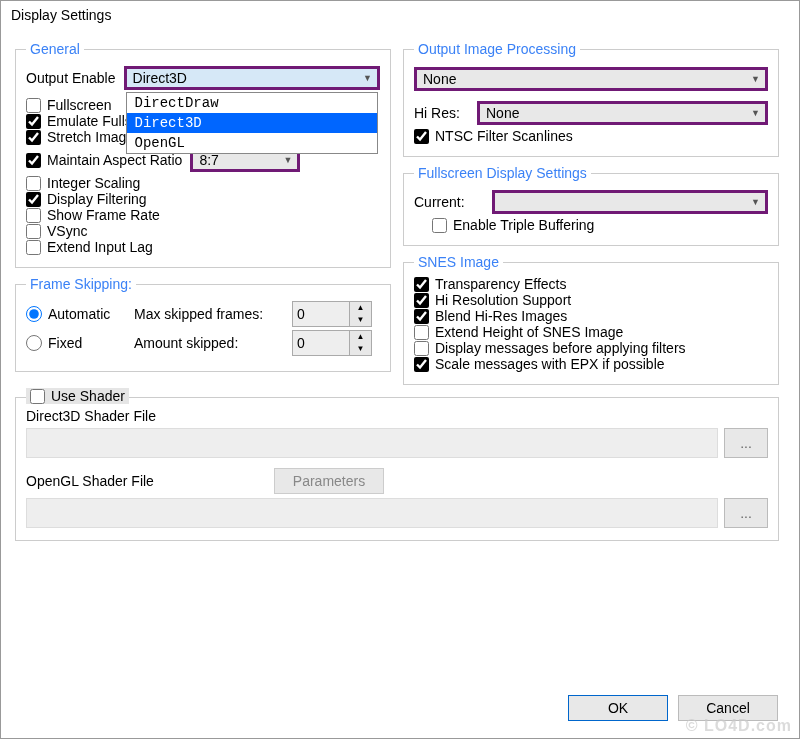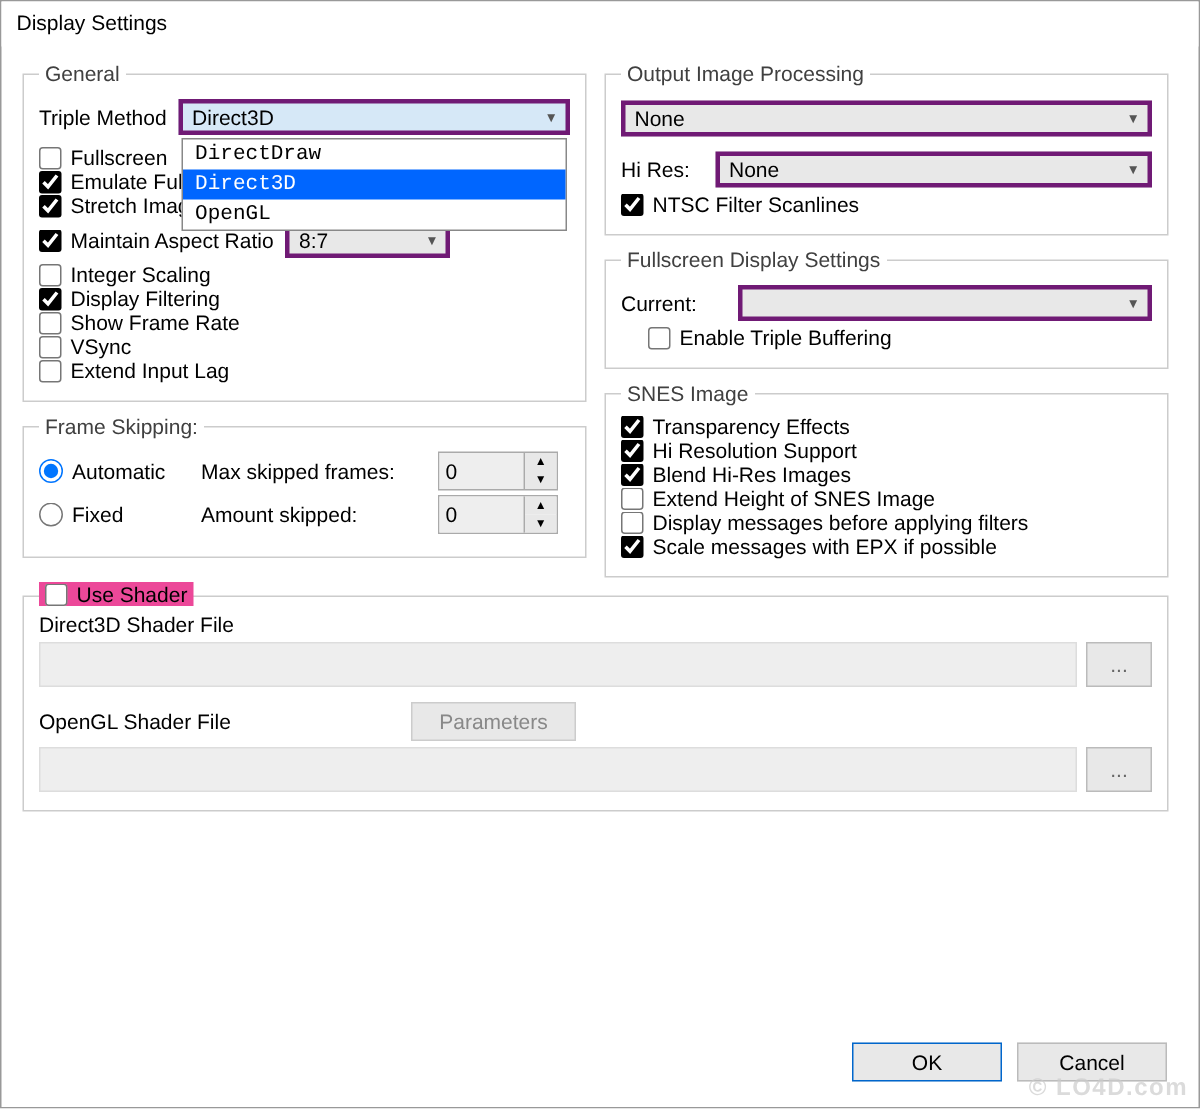--- a/index.html
+++ b/index.html
@@ -1,21 +1,21 @@
 <!DOCTYPE html>
 <html><head>
 <meta charset="utf-8">
 <style>
 * { box-sizing: border-box; font-family: "Segoe UI", Tahoma, sans-serif; font-size: 14px; }
 body { margin: 0; background: #fff; width: 800px; height: 739px; position: relative; }
 .window { border: 1px solid #999; width: 800px; height: 739px; background: #fff; }
 .titlebar { padding: 6px 10px; background: #fff; color: #000; height: 30px; }
 .content { padding: 10px 14px; display: flex; flex-wrap: wrap; gap: 12px; }
 fieldset { border: 1px solid #ccc; padding: 6px 10px 12px 10px; margin: 0; }
-legend { padding: 0 4px; color: #404040; }
+legend { padding: 0 4px; color: #3b82f6; }
 .left-col { width: 376px; display: flex; flex-direction: column; gap: 8px; }
 .right-col { width: 376px; display: flex; flex-direction: column; gap: 8px; }
 .row { display: flex; align-items: center; gap: 8px; margin: 3px 0; }
 label.cb { display: flex; align-items: center; gap: 6px; cursor: default; }
 input[type=checkbox] { width: 15px; height: 15px; margin: 0; accent-color: #000; }
 input[type=radio] { width: 16px; height: 16px; margin: 0; }
 select, input[type=text] { border: 1px solid #aaa; background: #eee; padding: 2px 4px; height: 24px; }
 .spinner { display: flex; border: 1px solid #aaa; height: 26px; width: 80px; }
 .spinner input { border: none; width: 56px; background: #eee; padding: 0 4px; }
 .spinner .arrows { width: 22px; display: flex; flex-direction: column; border-left: 1px solid #aaa; }
@@ -41,21 +41,21 @@
 <body>
 
 <div class="window">
   <div class="titlebar">Display Settings</div>
   <div class="content">
 
     <div class="left-col">
       <fieldset>
         <legend>General</legend>
         <div class="row">
-          <span>Triple Method</span>
+          <span>Output Enable</span>
           <div class="combo open" style="flex:1; position:relative;">
             <span>Direct3D</span>
             <span class="arrow">▼</span>
             <div class="dropdown-open" style="left:-1px; top:23px; width:calc(100% + 2px);">
               <div class="opt">DirectDraw</div>
               <div class="opt sel">Direct3D</div>
               <div class="opt">OpenGL</div>
             </div>
           </div>
         </div>
@@ -194,21 +194,21 @@
             <span>Display messages before applying filters</span>
           </label>
         <label class="cb">
             <input type="checkbox" checked="" style="">
             <span>Scale messages with EPX if possible</span>
           </label>
       </fieldset>
     </div>
 
     <fieldset class="shader-group">
-      <label class="cb" style="margin-top:-16px; background:#ec4899; width:fit-content; padding:0 4px;">
+      <label class="cb" style="margin-top:-16px; background:#e5e5e5; width:fit-content; padding:0 4px;">
           <input type="checkbox" style="">
           <span>Use Shader</span>
         </label>
       <div style="margin-top:4px;">Direct3D Shader File</div>
       <div class="shader-row">
         <div class="shader-input"></div>
         <div class="browse-btn">...</div>
       </div>
       <div class="row" style="margin-top:10px;">
         <span style="width:240px;">OpenGL Shader File</span>

